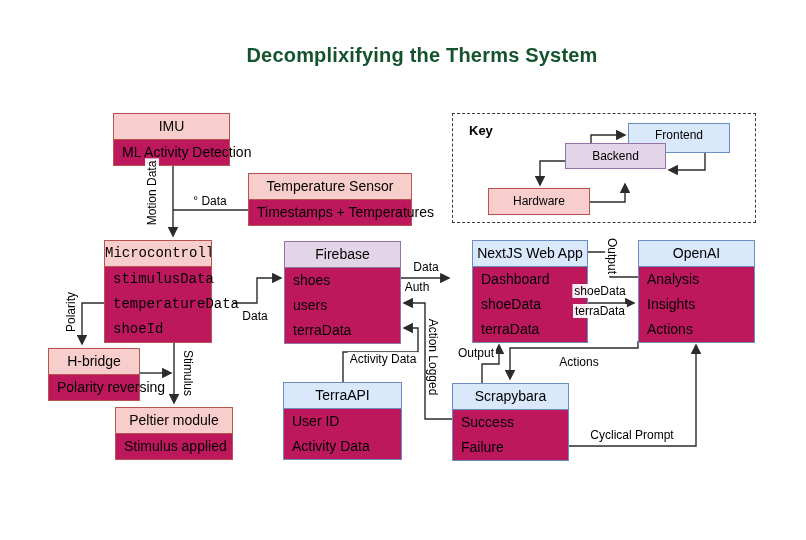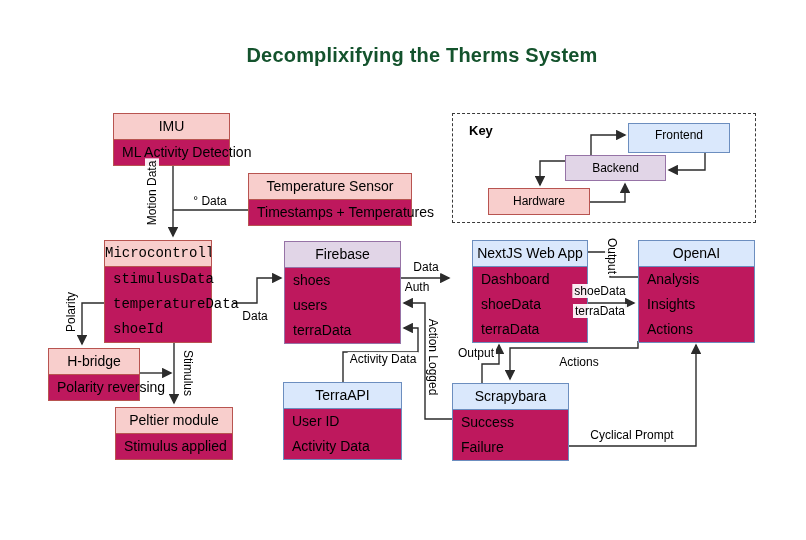--- a/index.html
+++ b/index.html
@@ -119,16 +119,16 @@
       <div class="elabel" style="left: 612px; top: 256px; transform: translate(-50%, -50%) rotate(90deg);">Output</div>
       <div class="elabel" style="left: 600px; top: 291px; transform: translate(-50%, -50%);">shoeData</div>
       <div class="elabel" style="left: 600px; top: 311px; transform: translate(-50%, -50%);">terraData</div>
       <div class="elabel" style="left: 579px; top: 362px; transform: translate(-50%, -50%);">Actions</div>
       <div class="elabel" style="left: 632px; top: 435px; transform: translate(-50%, -50%);">Cyclical Prompt</div>
     </div>
   <div id="keywrap">
       <div class="keybox" style="left: 452px; top: 113px; width: 304px; height: 110px;"></div>
       <div class="klabel" style="left: 469px; top: 123px;">Key</div>
       <div class="knode frontend" style="left: 628px; top: 123px; width: 102px; height: 30px; line-height: 23px;">Frontend</div>
-      <div class="knode backend" style="left: 565px; top: 155px; width: 101px; height: 26px; line-height: 24px;">Backend</div>
+      <div class="knode backend" style="left: 565px; top: 143px; width: 101px; height: 26px; line-height: 24px;">Backend</div>
       <div class="knode hardware" style="left: 488px; top: 188px; width: 102px; height: 27px; line-height: 25px;">Hardware</div>
     </div>
 </div>
 
 </body></html>

